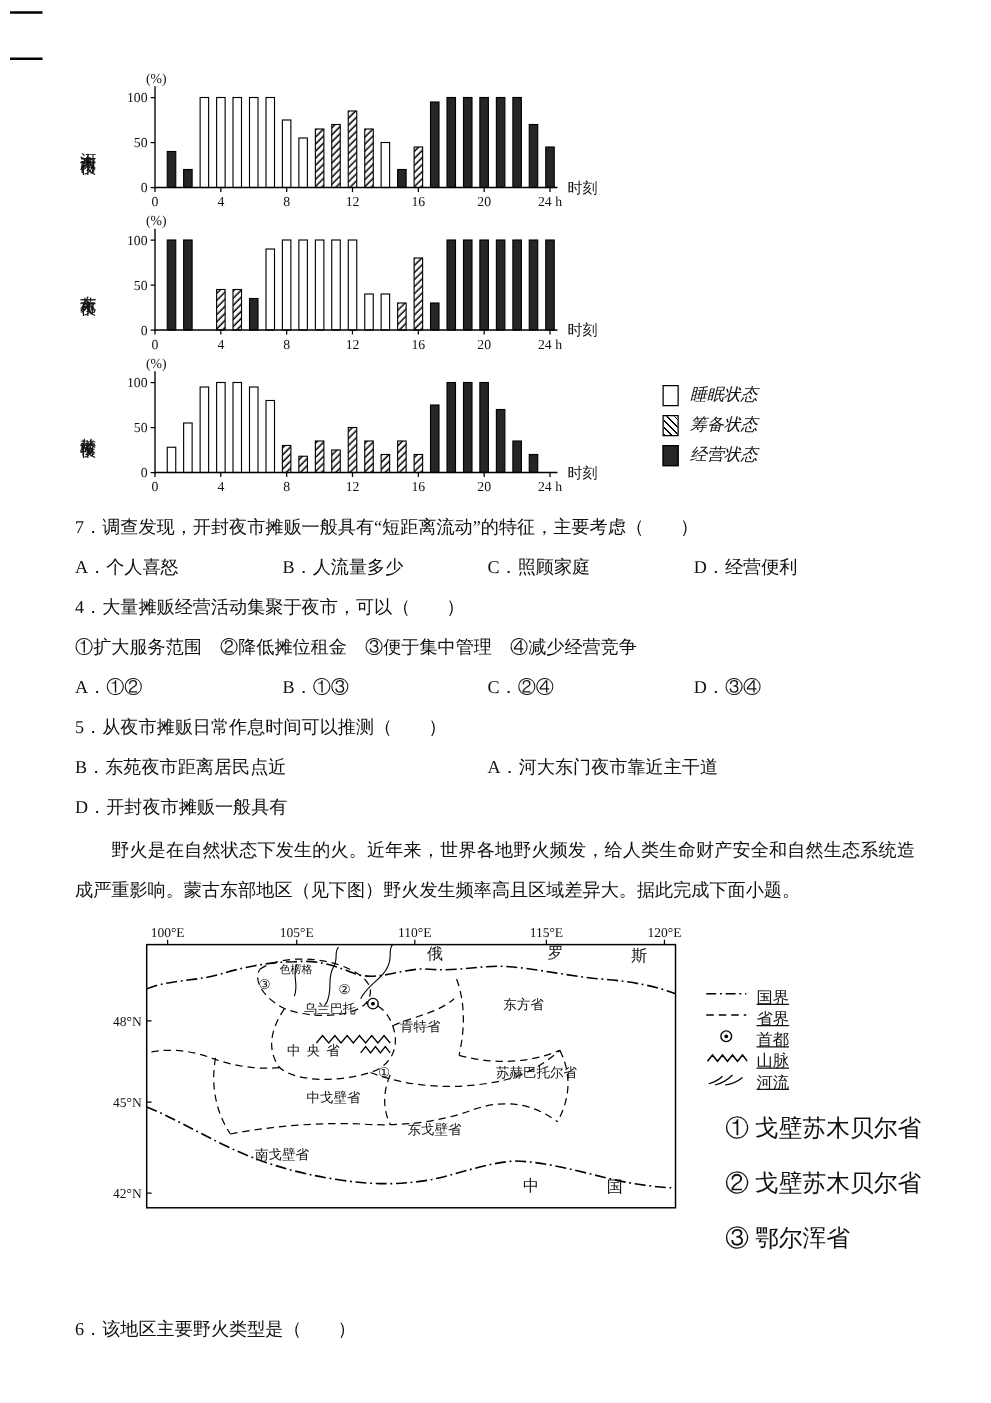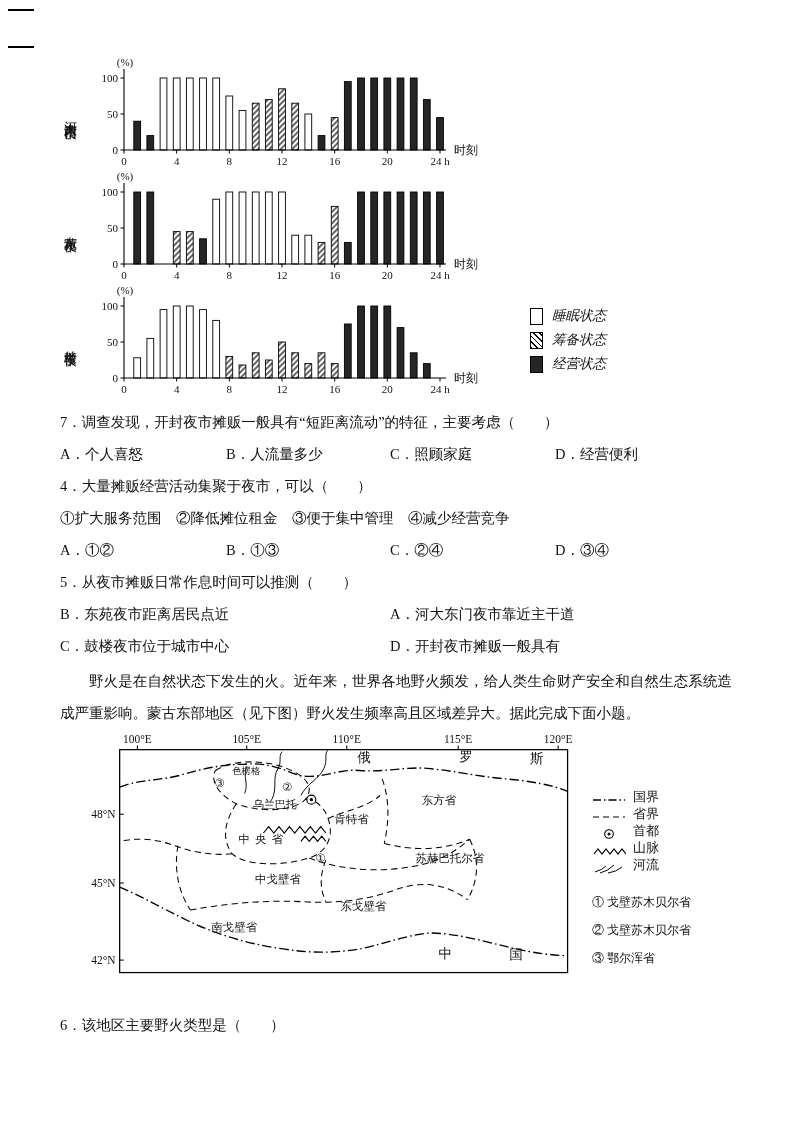--- a/index.html
+++ b/index.html
@@ -50,24 +50,24 @@
   .passage{margin:3px 0 4px 0;width:672px;line-height:32px;text-indent:2em;text-align:justify;}
 
   
   .map-wrap{display:flex;margin:4px 0 0 18px;}
   #map-svg{display:block;}
   .border-nat{fill:none;stroke:#000;stroke-width:1.3;stroke-dasharray:9 3 1.5 3;}
   .border-prov{fill:none;stroke:#000;stroke-width:1;stroke-dasharray:6 4;}
   .mtn{fill:none;stroke:#000;stroke-width:1.1;}
   .riv{fill:none;stroke:#000;stroke-width:0.9;}
   .mlegend{margin-left:14px;margin-top:56px;font-size:13px;}
-  .mrow{display:flex;align-items:flex-end;height:17px;}
+  .mrow{display:flex;align-items:flex-start;height:17px;text-decoration:underline;}
   .msym{width:34px;height:12px;margin-right:7px;flex:none;}
   .mnotes{margin-top:14px;}
-  .mnotes p{margin:0;height:28px;line-height:28px;font-size:12px;white-space:nowrap;}
+  .mnotes p{margin:16px;height:28px;line-height:28px;font-size:19px;white-space:nowrap;}
   .q6{margin-top:26px;}
 </style>
 </head>
 <body>
 
 <div id="page">
   <div class="page-mark" id="mark1"></div>
   <div class="page-mark" id="mark2"></div>
 
   <div class="charts">
@@ -280,21 +280,20 @@
       <span>C．②④</span>
       <span>D．③④</span>
     </div>
 
     <p class="qline">5．从夜市摊贩日常作息时间可以推测（　　）</p>
     <div class="optrow cols2">
       <span>B．东苑夜市距离居民点近</span>
       <span>A．河大东门夜市靠近主干道</span>
     </div>
     <div class="optrow cols2">
-      <span>C．鼓楼夜市位于城市中心</span>
       <span>D．开封夜市摊贩一般具有</span>
     </div>
 
     <p class="passage">野火是在自然状态下发生的火。近年来，世界各地野火频发，给人类生命财产安全和自然生态系统造成严重影响。蒙古东部地区（见下图）野火发生频率高且区域差异大。据此完成下面小题。</p>
   </div>
 
   <div class="map-wrap">
     <svg id="map-svg" width="500" height="250" viewBox="0 0 480 240">
       <rect x="40" y="16" width="430" height="214" fill="none" stroke="#000" stroke-width="1.2"></rect>
       <path class="border-nat" d="M40,52 C60,44 80,46 100,40 C120,34 140,30 160,30 C180,28 195,34 210,40 C230,46 250,34 270,36 C295,38 315,32 335,34 C360,36 385,42 410,44 C435,46 455,50 470,56"></path>

